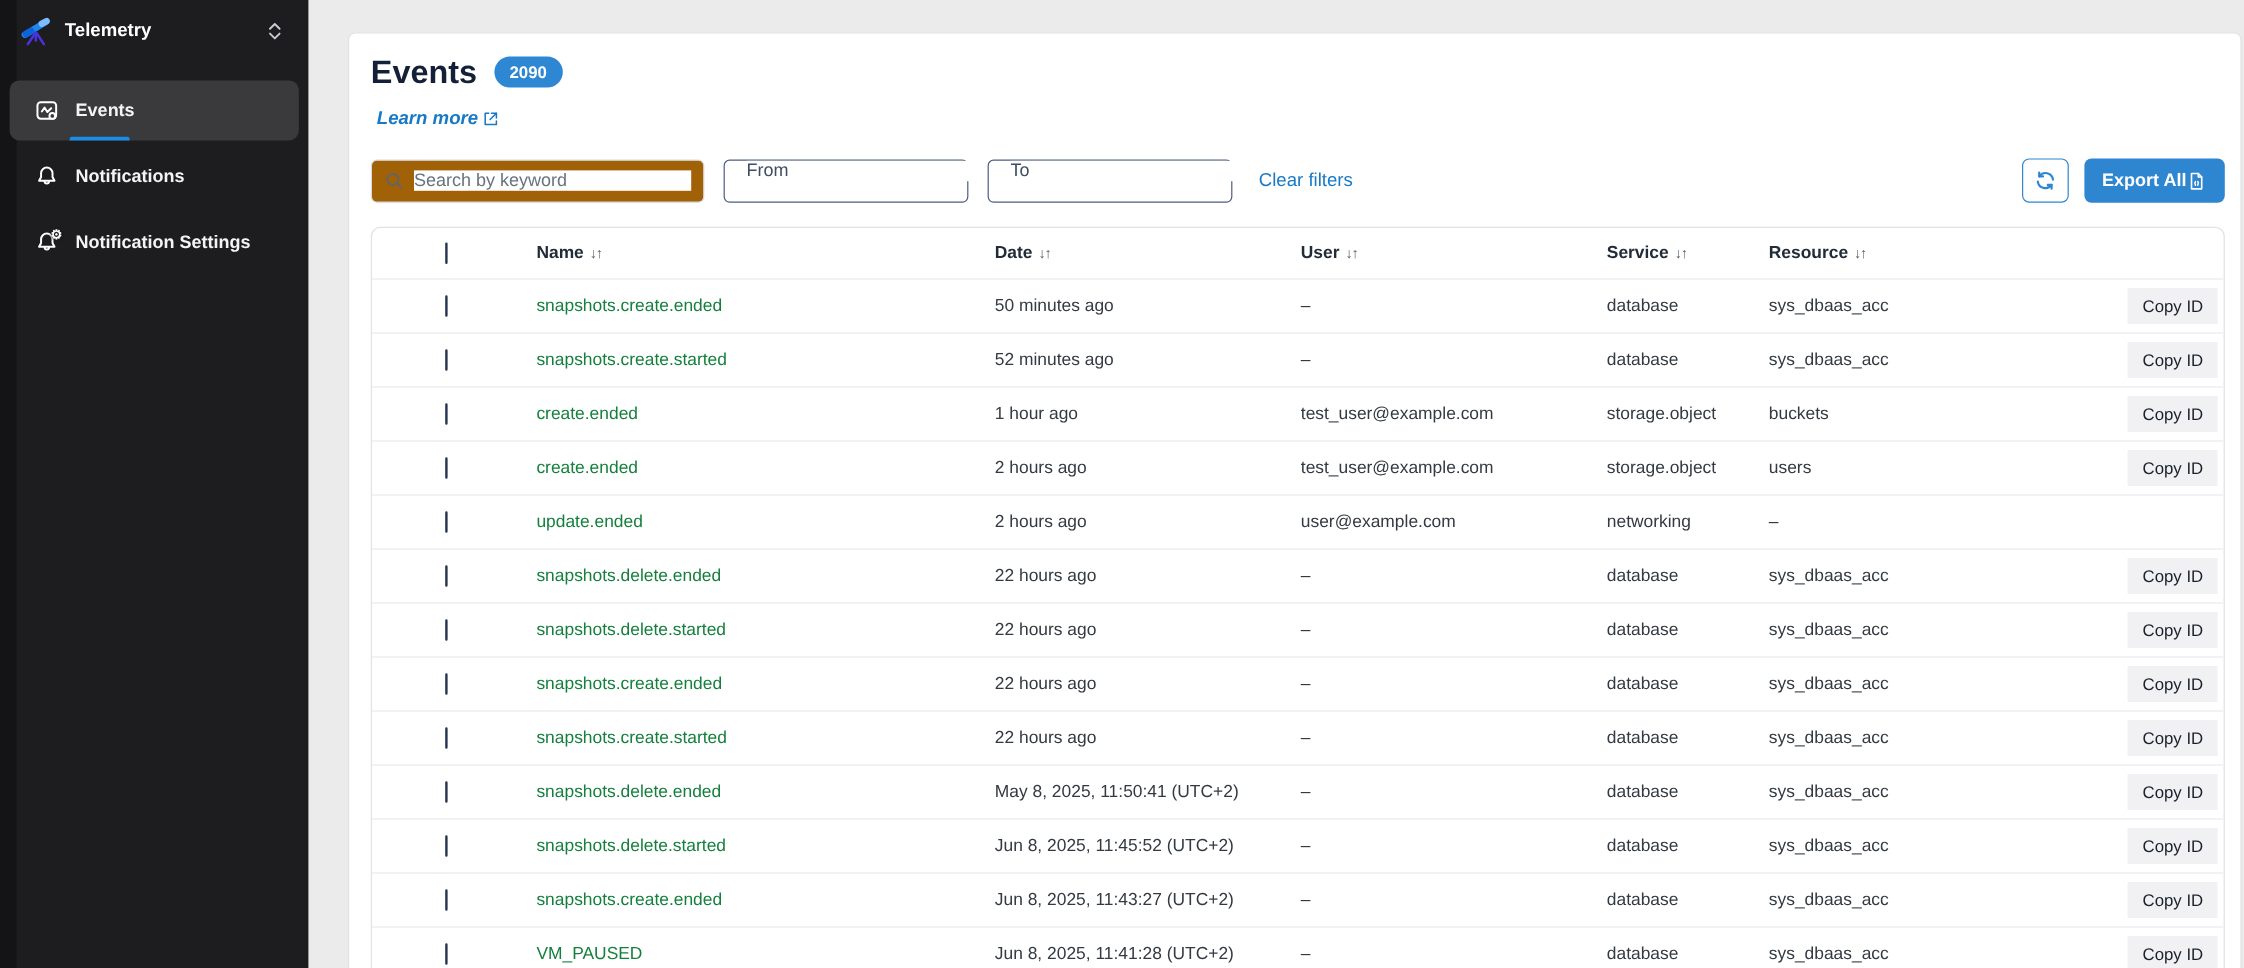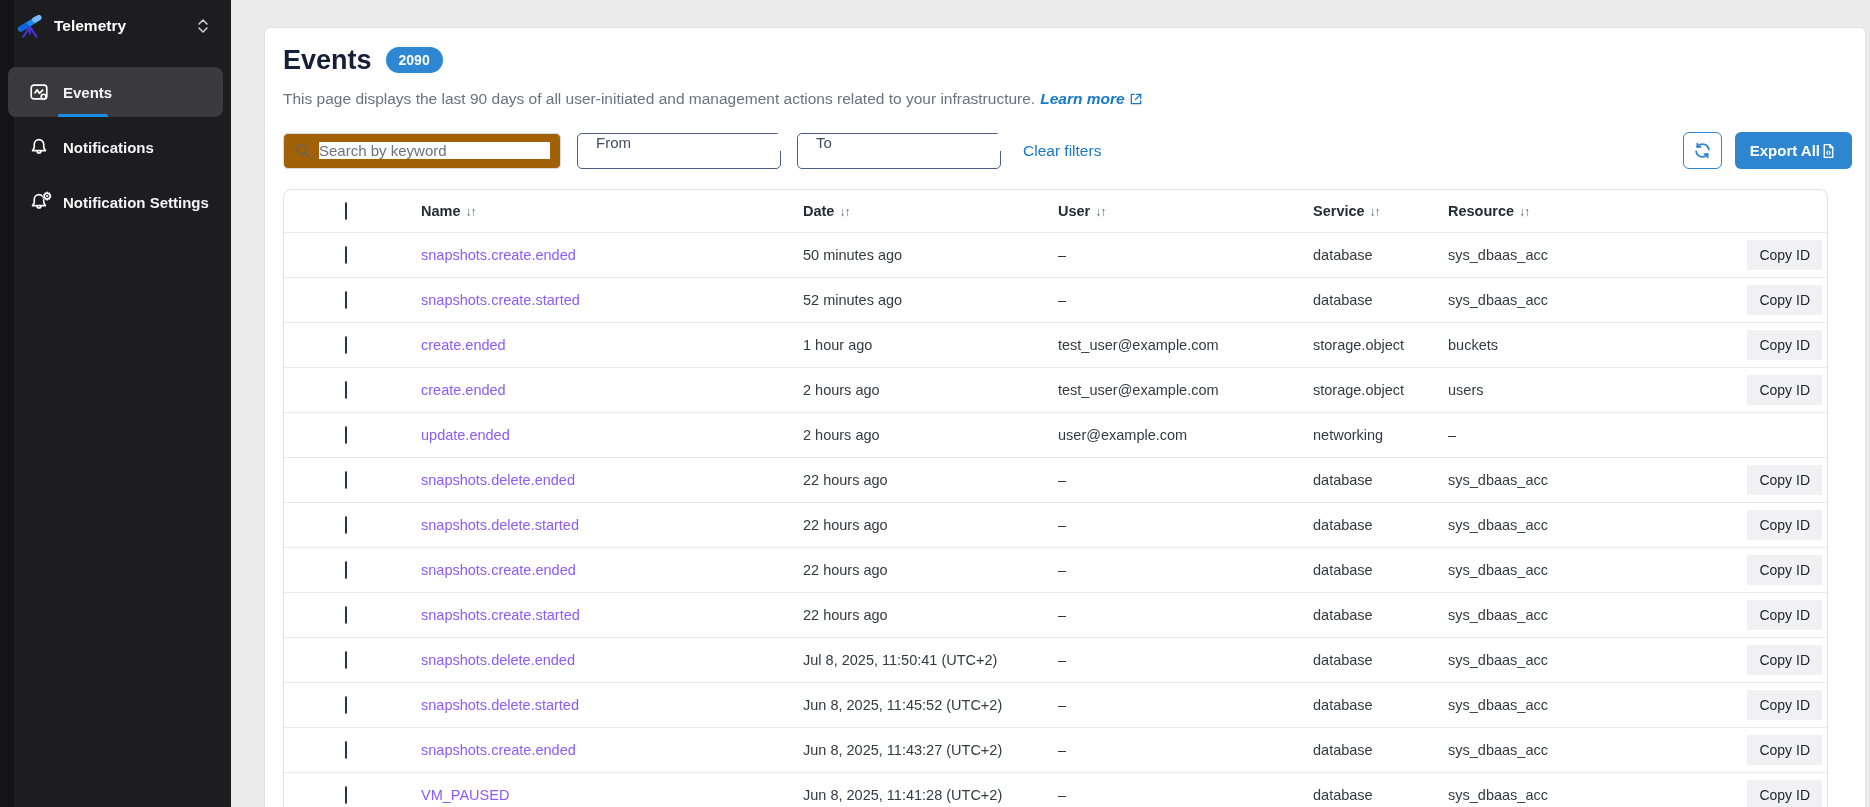--- a/index.html
+++ b/index.html
@@ -4,21 +4,21 @@
 <style>
   * { margin:0; padding:0; box-sizing:border-box; }
   html,body { width:1870px; height:807px; overflow:hidden; }
   body {
     display:flex;
     background:#ebebeb;
     font-family:"Liberation Sans", sans-serif;
   }
 
   
-  .sidebar { width:231px; flex-shrink:0; background:var(--sidebar-bg,#1d1d1f); position:relative; }
+  .sidebar { width:257px; flex-shrink:0; background:var(--sidebar-bg,#1d1d1f); position:relative; }
   .sidebar::before { content:""; position:absolute; left:0; top:0; width:14px; height:100%; background:rgba(0,0,0,.28); pointer-events:none; }
   .logo-row { display:flex; align-items:center; height:52px; padding:0 22px 0 16px; }
   .app-name { color:#ffffff; font-size:15.5px; font-weight:bold; margin-left:10px; }
   .collapse-icon { margin-left:auto; color:#c9ccd1; display:flex; cursor:pointer; }
   .nav { margin-top:15px; }
   .nav-item { position:relative; height:50px; margin:0 8px 5px 8px; border-radius:8px;
               display:flex; align-items:center; padding-left:19px; cursor:pointer;
               color:#f4f4f4; font-size:15px; font-weight:bold; }
   .nav-item.active { background:var(--active-bg,#3a3a3c); }
   .nav-item .active-underline { display:none; }
@@ -65,21 +65,21 @@
   .table { margin-top:20px; width:1545px; border:1px solid #dfe2e6; border-radius:8px;
            overflow:hidden; background:#fff; }
   .trow { display:grid; grid-template-columns:137px 382px 255px 255px 135px 1fr 108px;
           align-items:center; height:45px; border-top:1px solid #e8eaed;
           font-size:14.5px; color:#333a42; }
   .trow.thead { height:42px; border-top:none; font-weight:bold; color:#222b38; }
   .cell-check { padding-left:61px; }
   .checkbox { width:17px; height:17px; border:1.6px solid #25334b; border-radius:4px;
               background:#fff; cursor:pointer; }
   .sort { font-size:12px; font-weight:normal; color:#5a6470; margin-left:5px; letter-spacing:-1px; }
-  .name-link { color:#8b5cf6; text-decoration:none; cursor:pointer; }
+  .name-link { color:#15803d; text-decoration:none; cursor:pointer; }
   .cell-copy { display:flex; justify-content:flex-end; padding-right:5px; }
   .copy-btn { background:#f1f1f3; border:none; border-radius:0; padding:7px 12px;
               font-size:14px; color:#1b222c; cursor:pointer;
               font-family:"Liberation Sans", sans-serif; }
   svg { display:block; }
 </style>
 </head>
 <body>
 
 <aside class="sidebar">
@@ -143,21 +143,20 @@
 
 <main class="main">
   <div class="card">
 
     <div class="title-row">
       <span class="page-title">Events</span>
       <span class="count-badge">2090</span>
     </div>
 
     <div class="desc-row">
-      <span>This page displays the last 90 days of all user-initiated and management actions related to your infrastructure.</span>
       <a class="learn-more">
         <span>Learn more</span>
         <svg width="14" height="14" viewBox="0 0 24 24" fill="none" stroke="#1879c6" stroke-width="2.2" stroke-linecap="round" stroke-linejoin="round">
           <path d="M9 4H4v16h16v-5"></path>
             <path d="M13 4h7v7"></path>
             <path d="M20 4 11 13"></path>
         </svg>
       </a>
     </div>
 
@@ -324,21 +323,21 @@
     <div>database</div>
     <div>sys_dbaas_acc</div>
     <div class="cell-copy">
               <button class="copy-btn">Copy ID</button>
             </div>
   </div>
 
   <div class="trow">
     <div class="cell-check"><span class="checkbox"></span></div>
     <div><a class="name-link">snapshots.delete.ended</a></div>
-    <div>Jul 8, 2025, 11:50:41 (UTC+2)</div>
+    <div>May 8, 2025, 11:50:41 (UTC+2)</div>
     <div>–</div>
     <div>database</div>
     <div>sys_dbaas_acc</div>
     <div class="cell-copy">
               <button class="copy-btn">Copy ID</button>
             </div>
   </div>
 
   <div class="trow">
     <div class="cell-check"><span class="checkbox"></span></div>

